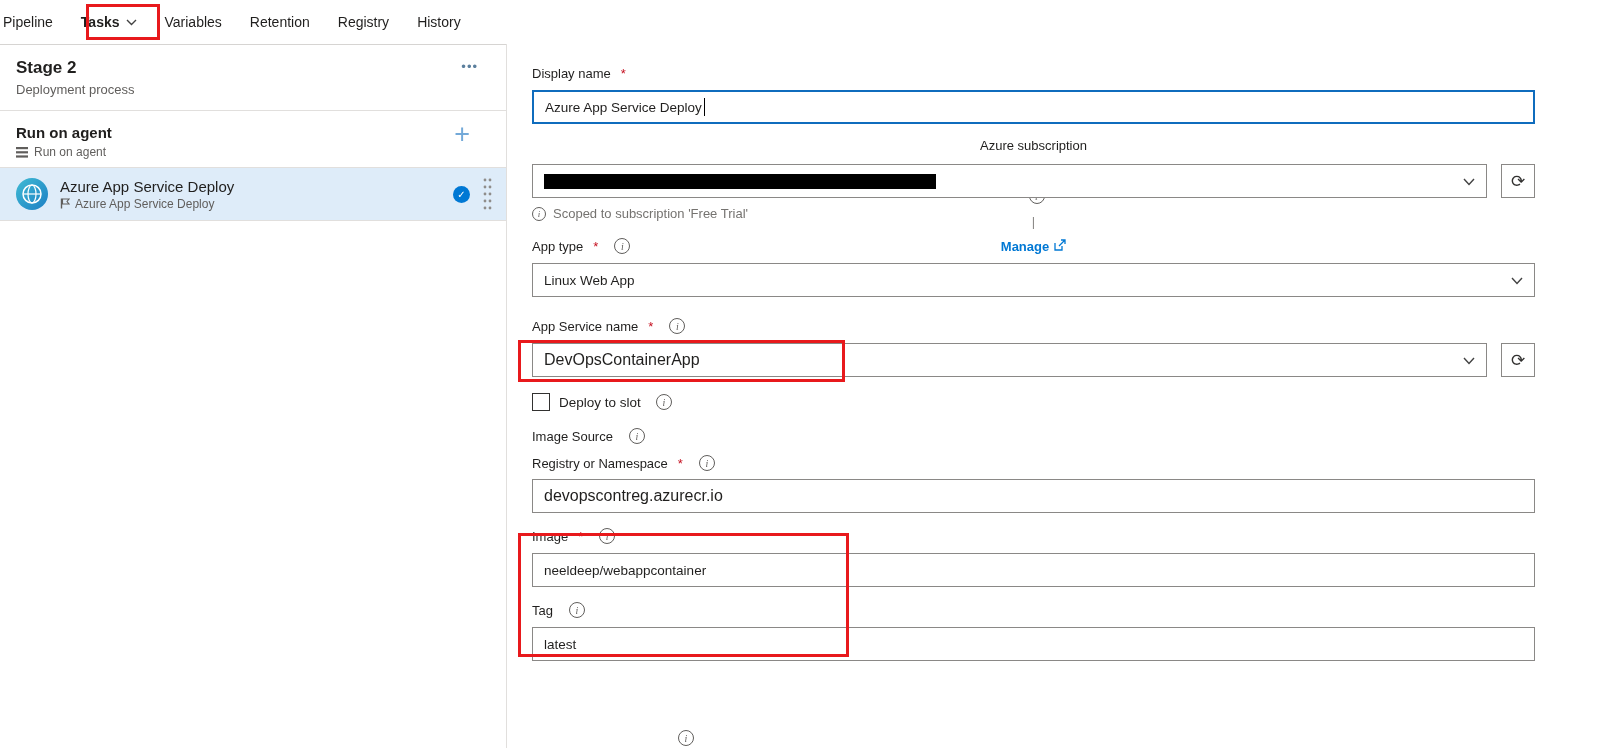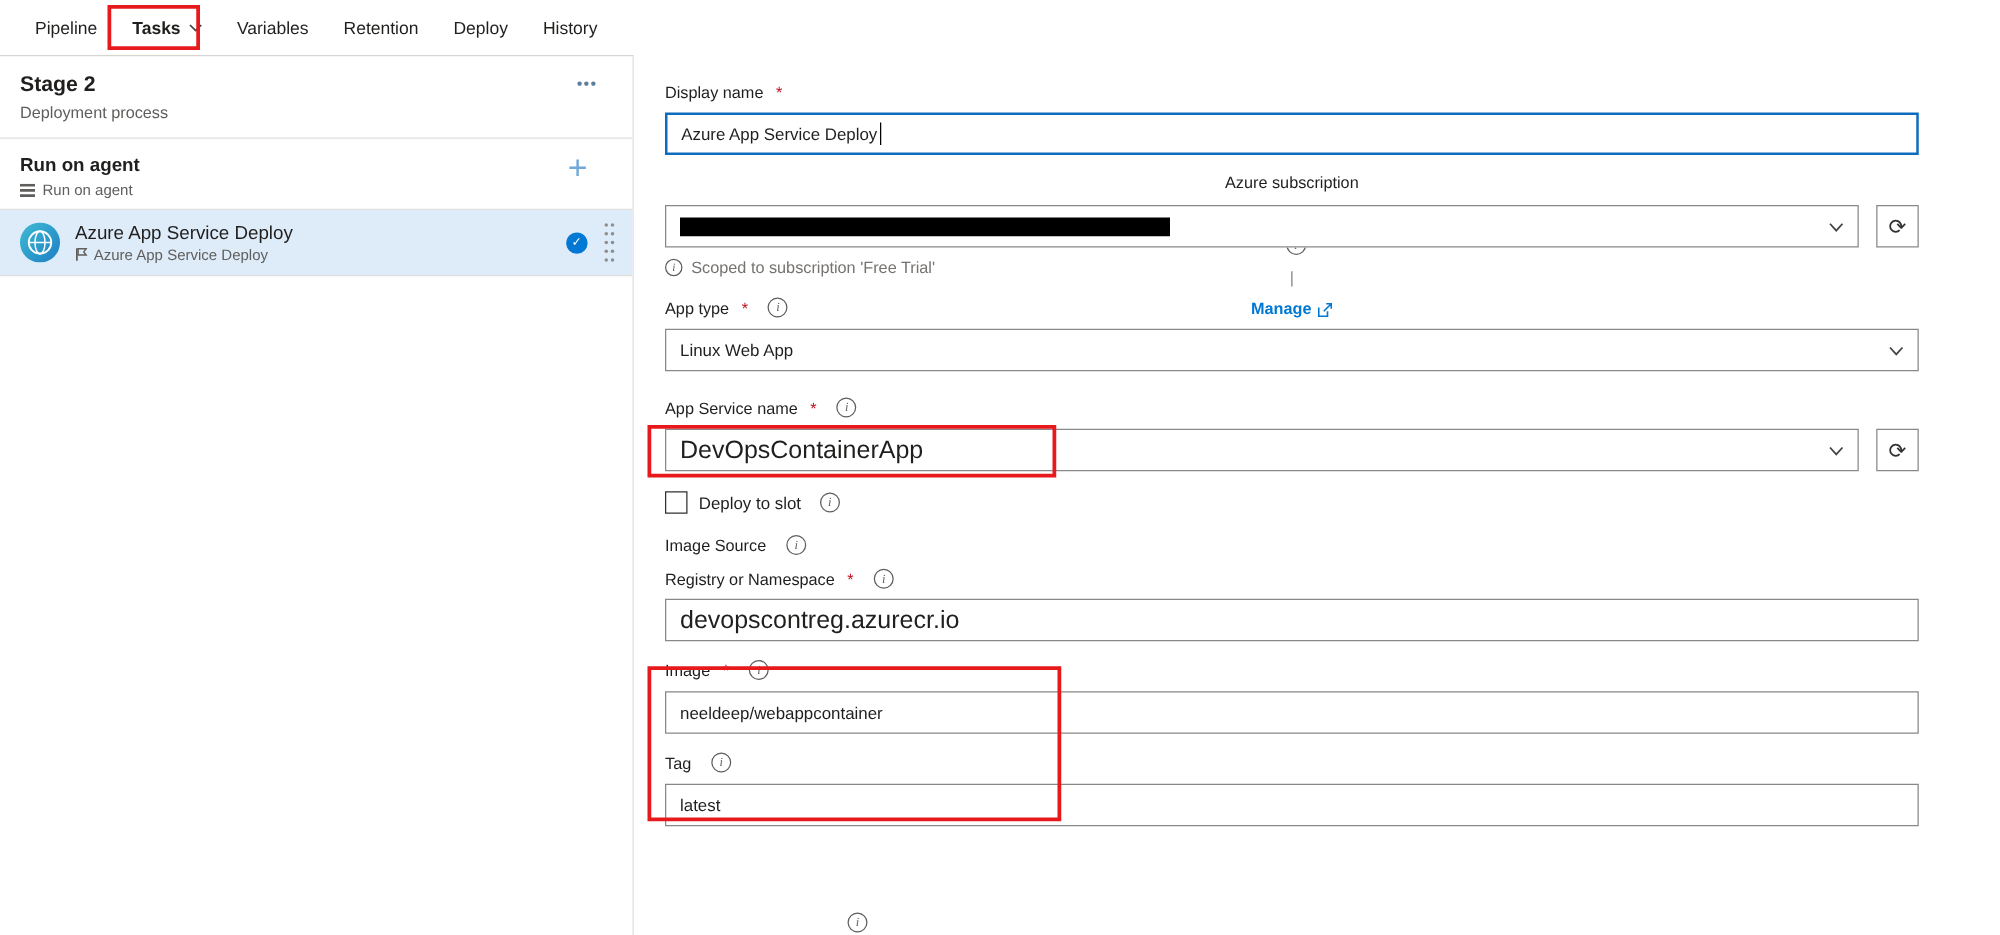--- a/index.html
+++ b/index.html
@@ -4,21 +4,21 @@
 <style>
   * { margin:0; padding:0; box-sizing:border-box; }
   html,body { width:1600px; height:748px; }
   body {
     position:relative; overflow:hidden; background:#fff;
     font-family:"Liberation Sans", sans-serif; color:#201f1e;
   }
 
   
   .topnav { position:absolute; top:0; left:0; width:100%; height:44px;
-    display:flex; align-items:center; padding-left:28px; gap:28px; font-size:14px; }
+    display:flex; align-items:center; padding-left:3px; gap:28px; font-size:14px; }
   .tab { cursor:pointer; white-space:nowrap; }
   .tab-active { font-weight:600; display:flex; align-items:center; gap:6px; }
   .nav-divider { position:absolute; top:44px; left:0; width:507px; height:1px; background:#d6d4d2; }
   .vdivider { position:absolute; top:44px; left:506px; width:1px; height:704px; background:#e1dfdd; }
 
   
   .sidebar { position:absolute; top:45px; left:0; width:506px; bottom:0; }
   .stage-block { position:relative; padding:13px 16px 13px 16px; }
   .stage-title { font-size:17px; font-weight:600; }
   .stage-sub { font-size:13px; color:#605e5c; margin-top:4px; }
@@ -40,26 +40,26 @@
 
   
   .form { position:absolute; left:532px; top:0; width:1003px; }
   .lbl { display:flex; align-items:center; gap:10px; font-size:13px; height:18px; margin-bottom:8px; }
   .req { color:#c50f1f; }
   .info { width:16px; height:16px; border:1px solid #605e5c; border-radius:50%; color:#605e5c;
     font-size:10px; font-style:italic; font-family:"Liberation Serif", serif;
     display:inline-flex; align-items:center; justify-content:center; flex:0 0 auto; margin-left:6px; }
   .info.sm { width:14px; height:14px; font-size:9px; margin-left:0; }
   .pipe { color:#8a8886; margin:0 8px; }
-  .manage { color:#0078d4; font-weight:600; display:flex; align-items:flex-end; gap:5px; cursor:pointer; }
+  .manage { color:#0078d4; font-weight:600; display:flex; align-items:flex-start; gap:5px; cursor:pointer; }
 
   .tbox { height:34px; border:1px solid #8a8886; background:#fff; display:flex; align-items:center;
     padding:0 11px; font-size:13.5px; position:relative; width:100%; }
   .tbox.focus { border:2px solid #0f6cbd; }
-  .big { font-size:20px; }
+  .big { font-size:16px; }
   .caret { width:1.5px; height:18px; background:#000; margin-left:2px; }
   .chev { position:absolute; right:11px; top:13px; }
   .combo-row { display:flex; align-items:flex-start; }
   .combo { width:955px; flex:0 0 auto; }
   .refresh { width:34px; height:34px; border:1px solid #8a8886; display:flex; align-items:center;
     justify-content:center; margin-left:14px; font-size:17px; color:#323130; cursor:pointer; }
   .redact { width:392px; height:15px; background:#000; }
   .note { margin-top:8px; display:flex; align-items:center; gap:7px; font-size:13px; color:#757370; }
   .slotrow { display:flex; align-items:center; gap:9px; font-size:13.5px; }
   .cb { width:18px; height:18px; border:1px solid #323130; background:#fff; cursor:pointer; flex:0 0 auto; }
@@ -83,21 +83,21 @@
 <div class="topnav">
   <span class="tab">Pipeline</span>
   <span class="tab tab-active">
     <span>Tasks</span>
     <svg width="11" height="7" viewBox="0 0 11 7">
       <polyline points="1,1 5.5,5.5 10,1" fill="none" stroke="#424242" stroke-width="1.4"></polyline>
     </svg>
   </span>
   <span class="tab">Variables</span>
   <span class="tab">Retention</span>
-  <span class="tab">Deploy</span>
+  <span class="tab">Registry</span>
   <span class="tab">History</span>
 </div>
 <div class="nav-divider"></div>
 <div class="vdivider"></div>
 
 <div class="sidebar">
   <div class="stage-block">
     <div class="stage-title">Stage 2</div>
     <div class="stage-sub">Deployment process</div>
     <span class="more-btn">•••</span>

